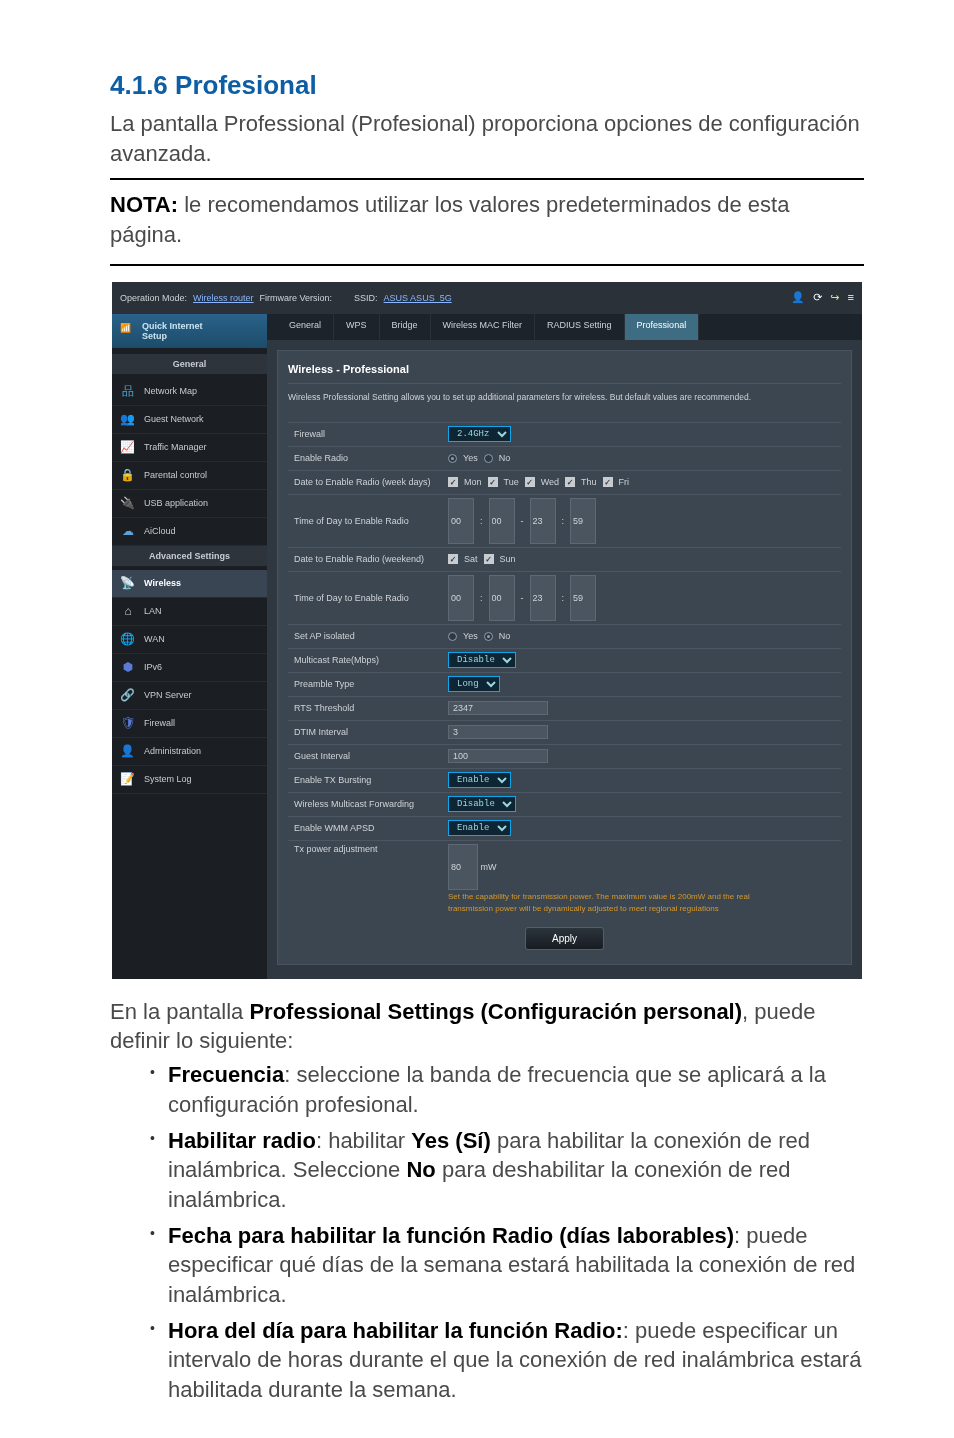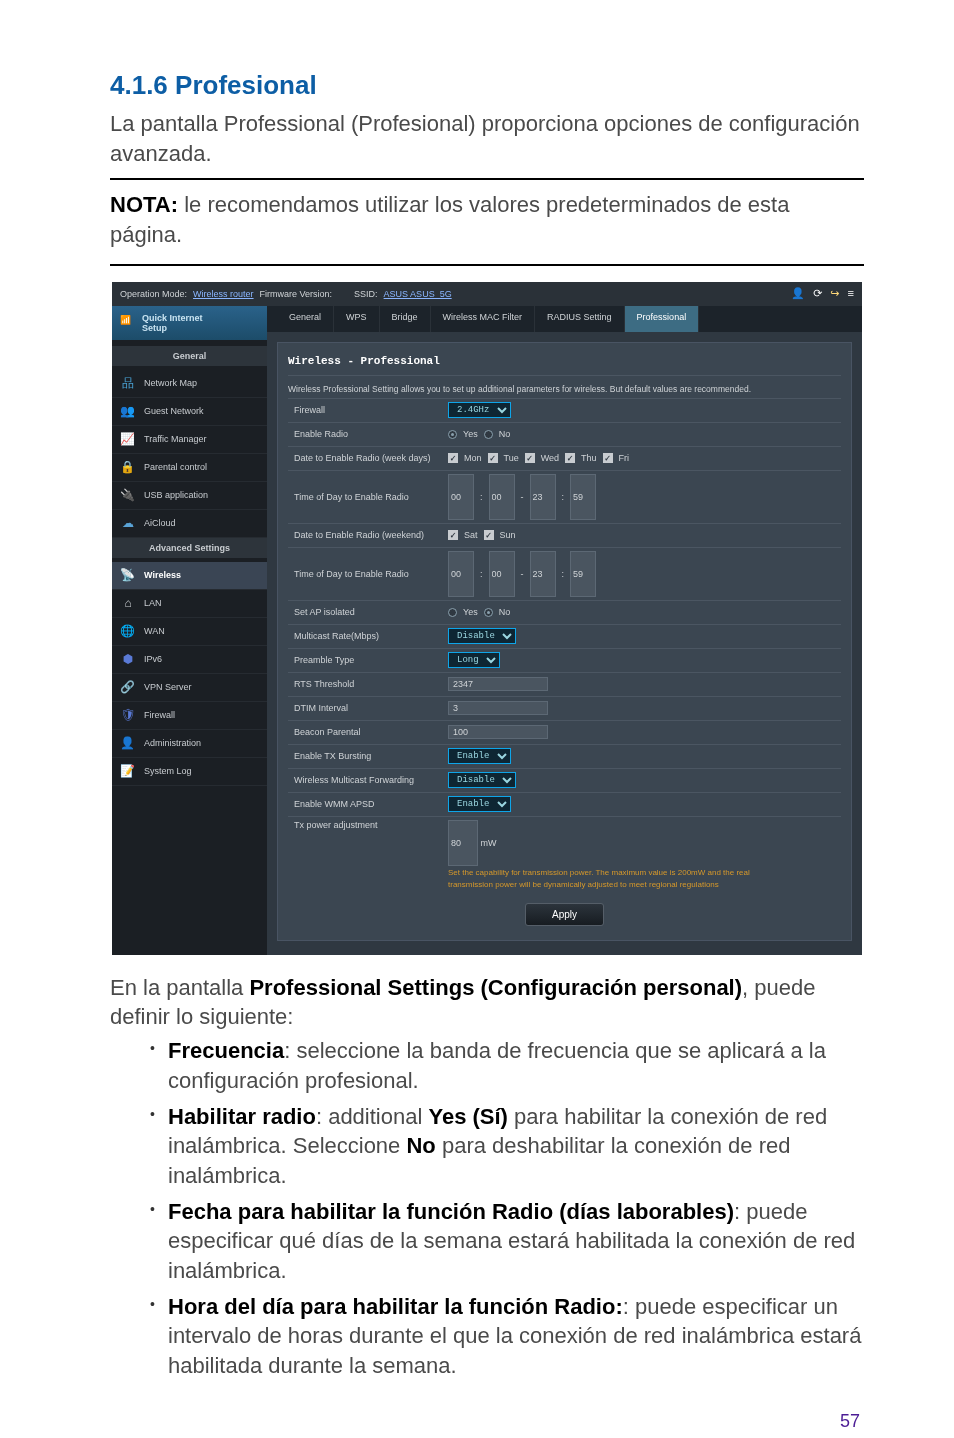--- a/index.html
+++ b/index.html
@@ -78,21 +78,21 @@
     margin: 0 auto 18px auto;
     background: #11171c;
     overflow: hidden;
   }
   .router * { box-sizing: border-box; }
   .topbar {
     display: flex;
     align-items: center;
     gap: 6px;
     background: #2a3138;
-    height: 24px;
+    height: 32px;
     padding: 0 8px;
     font-size: 9px;
     color: #c8ccd0;
   }
   .topbar .label { color: #cfd3d6; }
   .topbar .link { color: #8ab6ff; text-decoration: underline; }
   .topbar .icons { margin-left: auto; display: flex; gap: 8px; }
   .topbar .icons span { font-size: 11px; color: #fff; }
   .main {
     display: flex;
@@ -179,26 +179,25 @@
     padding: 10px 10px 14px 10px;
     margin-top: 6px;
   }
   .panel-title {
     color: #fff;
     font-size: 11px;
     font-weight: bold;
     padding: 2px 0 8px 0;
     border-bottom: 1px solid #4b5662;
     margin-bottom: 8px;
-    font-family: Liberation Mono, monospace;
   }
   .panel-desc {
     color: #cfd3d6;
     font-size: 8.5px;
-    margin-bottom: 4px;
+    margin-bottom: 20px;
   }
   .row {
     display: flex;
     align-items: center;
     border-top: 1px solid #4b5662;
     min-height: 24px;
     padding: 3px 0;
   }
   .row .lab {
     flex: 0 0 160px;
@@ -484,21 +483,21 @@
             </div>
 
           <div class="row">
               <div class="lab">DTIM Interval</div>
               <div class="val">
                 <input class="rt-txt" value="3" style="">
               </div>
             </div>
 
           <div class="row">
-              <div class="lab">Beacon Parental</div>
+              <div class="lab">Guest Interval</div>
               <div class="val">
                 <input class="rt-txt" value="100" style="">
               </div>
             </div>
 
           <div class="row">
               <div class="lab">Enable TX Bursting</div>
               <div class="val">
                 <select class="rt"><option>Enable</option></select>
               </div>
@@ -538,21 +537,21 @@
 
   <p class="para">
     <span>En la pantalla </span><b>Professional Settings (Configuración personal)</b><span>, puede definir lo siguiente:</span>
   </p>
 
   <ul class="bullets">
     <li>
       <b>Frecuencia</b><span>:  seleccione la banda de frecuencia que se aplicará a la configuración profesional.</span>
     </li>
     <li>
-      <b>Habilitar radio</b><span>:  additional </span><b>Yes (Sí)</b><span> para habilitar la conexión de red inalámbrica. Seleccione </span><b>No</b><span> para deshabilitar la conexión de red inalámbrica.</span>
+      <b>Habilitar radio</b><span>:  habilitar </span><b>Yes (Sí)</b><span> para habilitar la conexión de red inalámbrica. Seleccione </span><b>No</b><span> para deshabilitar la conexión de red inalámbrica.</span>
     </li>
     <li>
       <b>Fecha para habilitar la función Radio (días laborables)</b><span>:  puede especificar qué días de la semana estará habilitada la conexión de red inalámbrica.</span>
     </li>
     <li>
       <b>Hora del día para habilitar la función Radio:</b><span>:  puede especificar un intervalo de horas durante el que la conexión de red inalámbrica estará habilitada durante la semana.</span>
     </li>
   </ul>
 
   <div class="pagenum">57</div>

